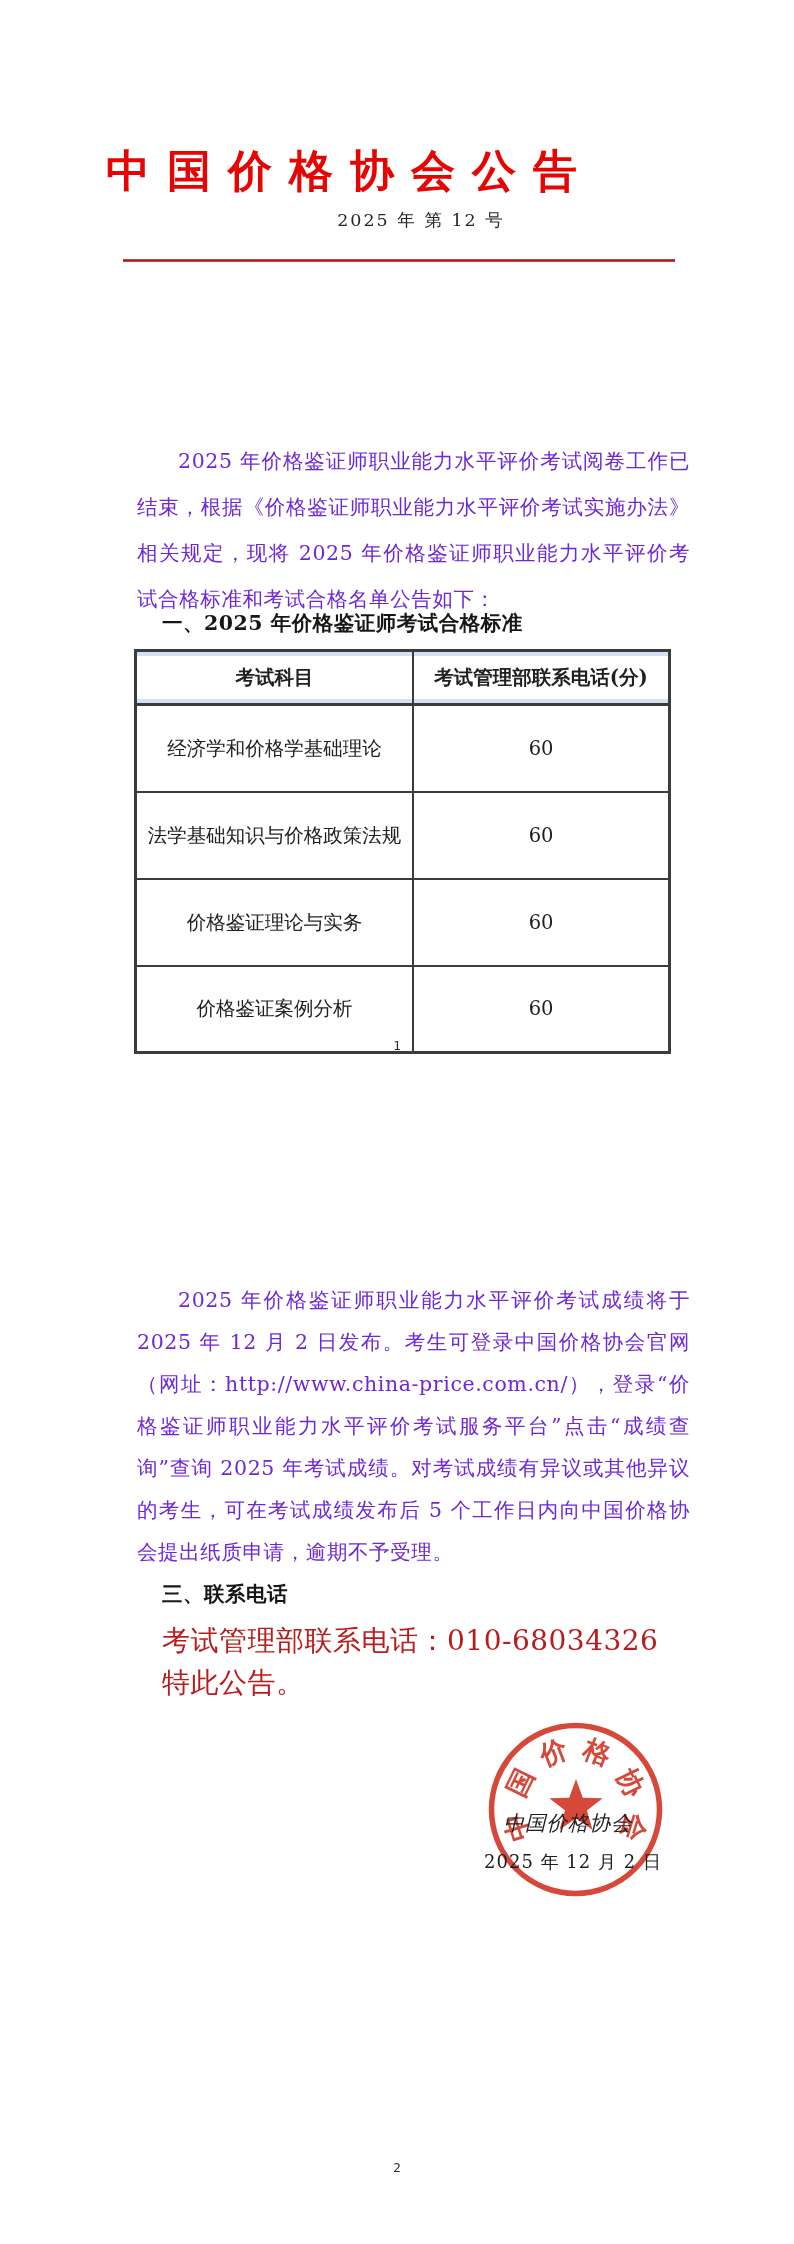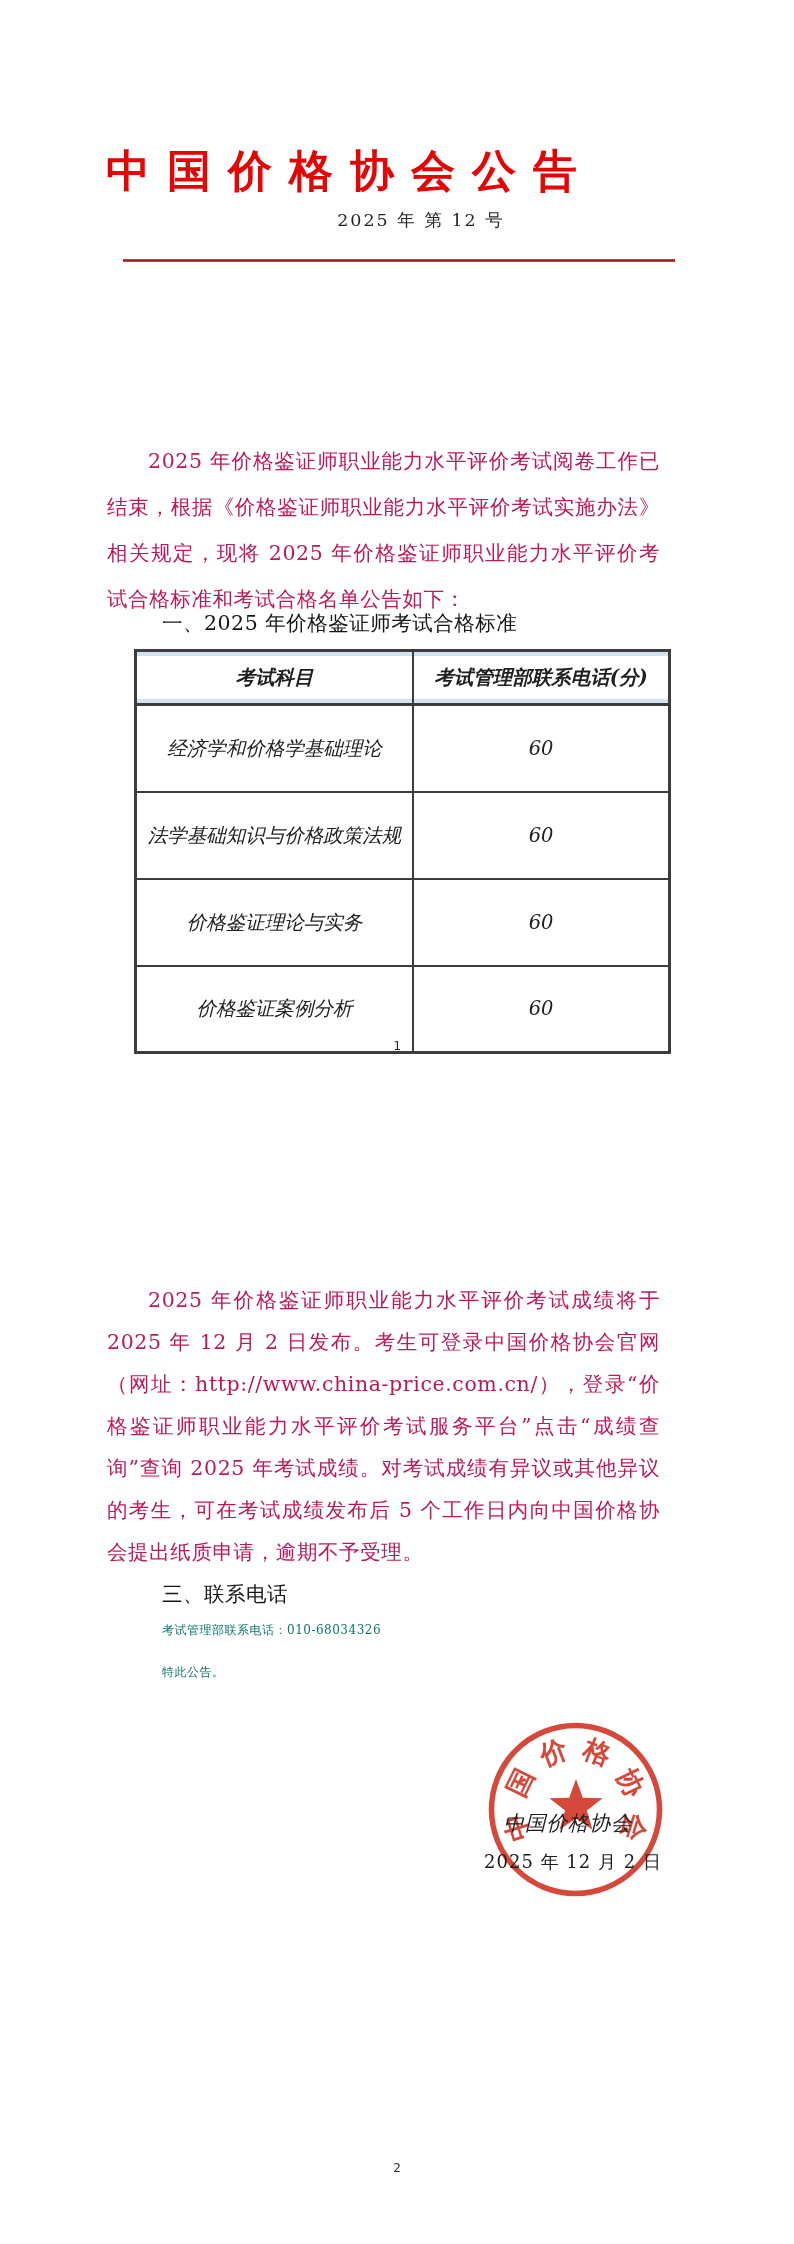--- a/index.html
+++ b/index.html
@@ -35,50 +35,49 @@
     background:linear-gradient(#d2555c,#b01620,#d2555c);
   }
   .doc-title {
     top:302px; left:110px; width:574px;
     text-align:center;
     font-size:23.5px; font-weight:bold;
     line-height:42px; letter-spacing:1px;
     color:#151515;
   }
   .body-par {
-    left:107px; width:553px;
+    left:137px; width:553px;
     font-size:20.5px; letter-spacing:0.6px;
     text-align:justify; text-indent:2em;
-    color:#be185d;
+    color:#6d28d9;
   }
   .par1 { top:438px; line-height:46px; }
   .par2 { top:1279px; line-height:42px; }
   .sec-heading {
     left:162px; width:520px;
-    font-size:20.5px; font-weight:normal;
+    font-size:20.5px; font-weight:bold;
     color:#161616; letter-spacing:0.5px;
     white-space:nowrap;
   }
   .sec1 { top:609px; }
   .sec2 { top:1232px; }
   .sec3 { top:1580px; }
   .plain-line {
     left:162px; width:520px;
-    font-size:12px; color:#0f766e; letter-spacing:0.5px;
+    font-size:28px; color:#b91c1c; letter-spacing:0.5px;
     white-space:nowrap;
   }
   .contact-line { top:1622px; }
   .closing-line { top:1664px; }
 
   table.score-table {
     position:absolute; top:649px; left:134px;
     width:537px;
     border-collapse:collapse;
     table-layout:fixed;
-    font-style:italic;
   }
   .score-table th, .score-table td {
     border:2px solid #3c3c3c;
     text-align:center; vertical-align:middle;
     font-size:19.5px; color:#202020;
     padding:0;
   }
   .score-table th {
     height:54px; font-weight:bold;
     box-shadow: inset 0 4px 0 #d3e2f3, inset 0 -4px 0 #d3e2f3;

